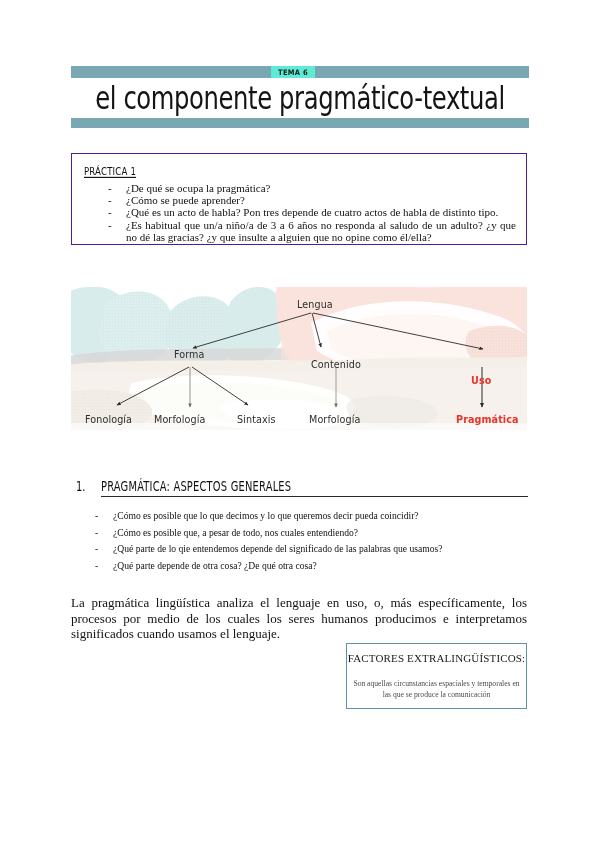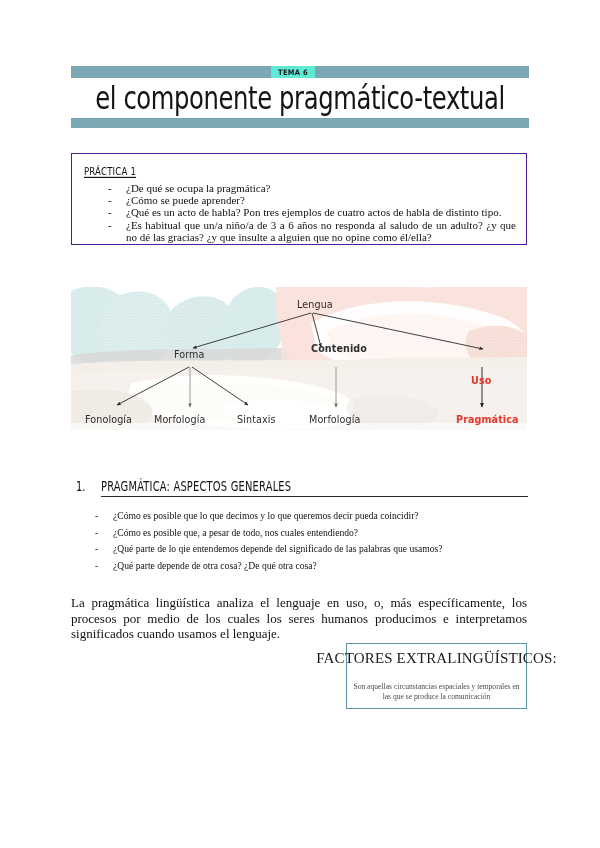--- a/index.html
+++ b/index.html
@@ -259,21 +259,21 @@
     box-sizing: border-box;
     background: #ffffff;
     display: flex;
     flex-direction: column;
     align-items: center;
     justify-content: center;
     padding: 3px 6px;
   }
   .factores-title {
     font-family: "Liberation Serif", serif;
-    font-size: 15px;
+    font-size: 11px;
     color: #1a1a1a;
     letter-spacing: 0.15px;
     text-align: center;
     margin-bottom: 15px;
     white-space: nowrap;
   }
   .factores-body {
     font-family: "Liberation Serif", serif;
     font-size: 7.6px;
     line-height: 10.2px;
@@ -296,21 +296,21 @@
     </div>
     <div class="header-title">el componente pragmático-textual</div>
     <div class="header-bar-bottom"></div>
   </div>
 
   <div class="practice-box">
     <div class="practice-title">PRÁCTICA 1</div>
     <ul class="dash-list">
       <li>¿De qué se ocupa la pragmática?</li>
       <li>¿Cómo se puede aprender?</li>
-      <li>¿Qué es un acto de habla? Pon tres ejemplos de cuatro actos de habla de distinto tipo.</li>
+      <li>¿Qué es un acto de habla? Pon tres depende de cuatro actos de habla de distinto tipo.</li>
       <li>¿Es habitual que un/a niño/a de 3 a 6 años no responda al saludo de un adulto? ¿y que no dé las gracias? ¿y que insulte a alguien que no opine como él/ella?</li>
     </ul>
   </div>
 
   <div class="diagram">
 
     <svg class="diagram-bg" viewBox="0 0 456 160" preserveAspectRatio="none">
       <defs>
         <pattern id="dots" width="3" height="3" patternUnits="userSpaceOnUse">
           <circle cx="1" cy="1" r="0.55" fill="#ffffff" opacity="0.75"></circle>
@@ -375,21 +375,21 @@
       <line x1="121" y1="80" x2="177" y2="118" stroke="#2b2b2b" stroke-width="0.9" marker-end="url(#arrowDark)"></line>
 
       <line x1="265" y1="80" x2="265" y2="120" stroke="#9a8e8a" stroke-width="0.9" marker-end="url(#arrowGrey)"></line>
 
       <line x1="411" y1="80" x2="411" y2="120" stroke="#2b2b2b" stroke-width="1" marker-end="url(#arrowDark)"></line>
     </svg>
 
     <span class="node" style="left:226px; top:12px;">Lengua</span>
 
     <span class="node" style="left:103px; top:62px;">Forma</span>
-    <span class="node" style="left:240px; top:56px;font-weight:bold;">Contenido</span>
+    <span class="node" style="left:240px; top:72px;">Contenido</span>
     <span class="node accent-light" style="left:400px; top:62px;">Uso</span>
 
     <span class="node" style="left:14px; top:127px;">Fonología</span>
     <span class="node" style="left:83px; top:127px;">Morfología</span>
     <span class="node" style="left:166px; top:127px;">Sintaxis</span>
     <span class="node" style="left:238px; top:127px;">Morfología</span>
     <span class="node accent" style="left:385px; top:127px;">Pragmática</span>
   </div>
 
   <div class="section-heading">

